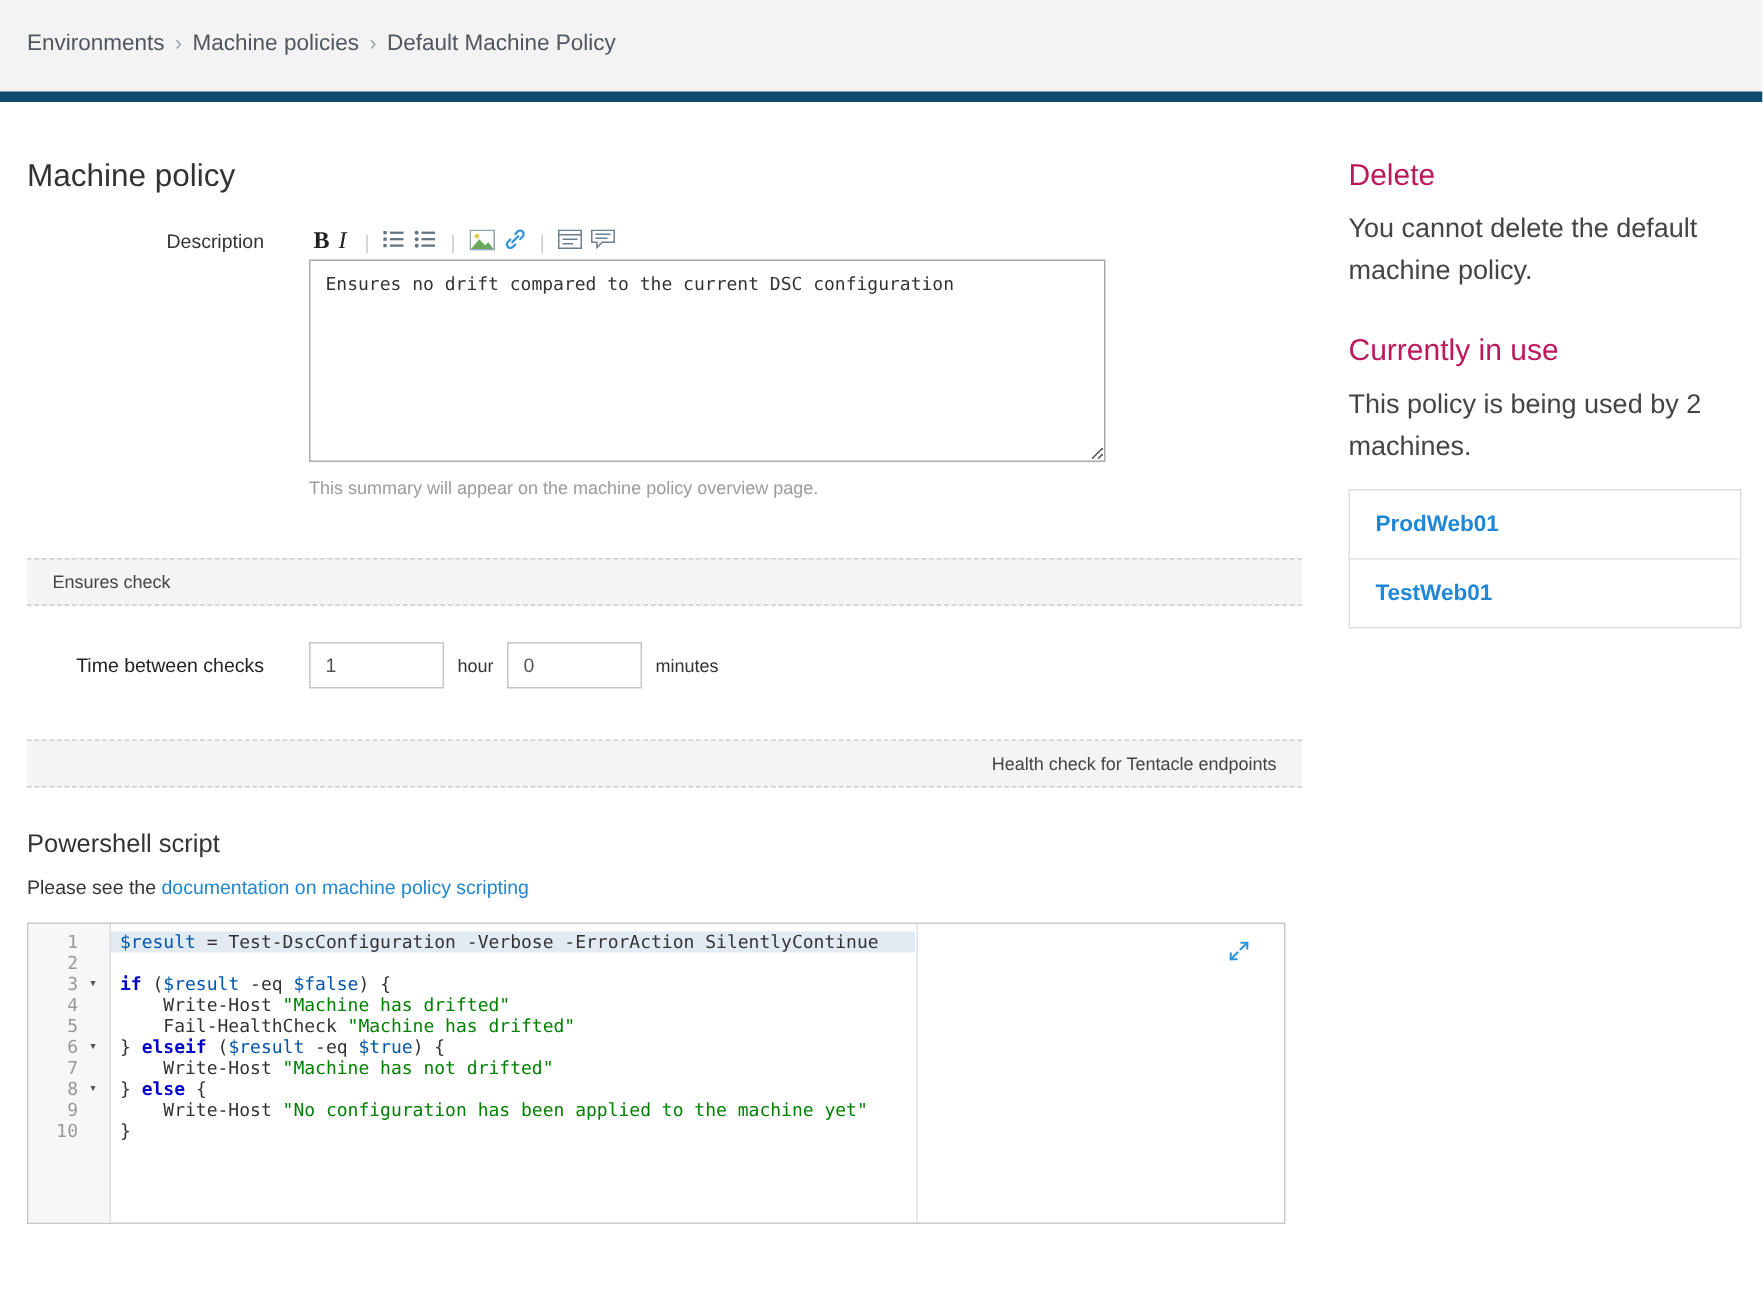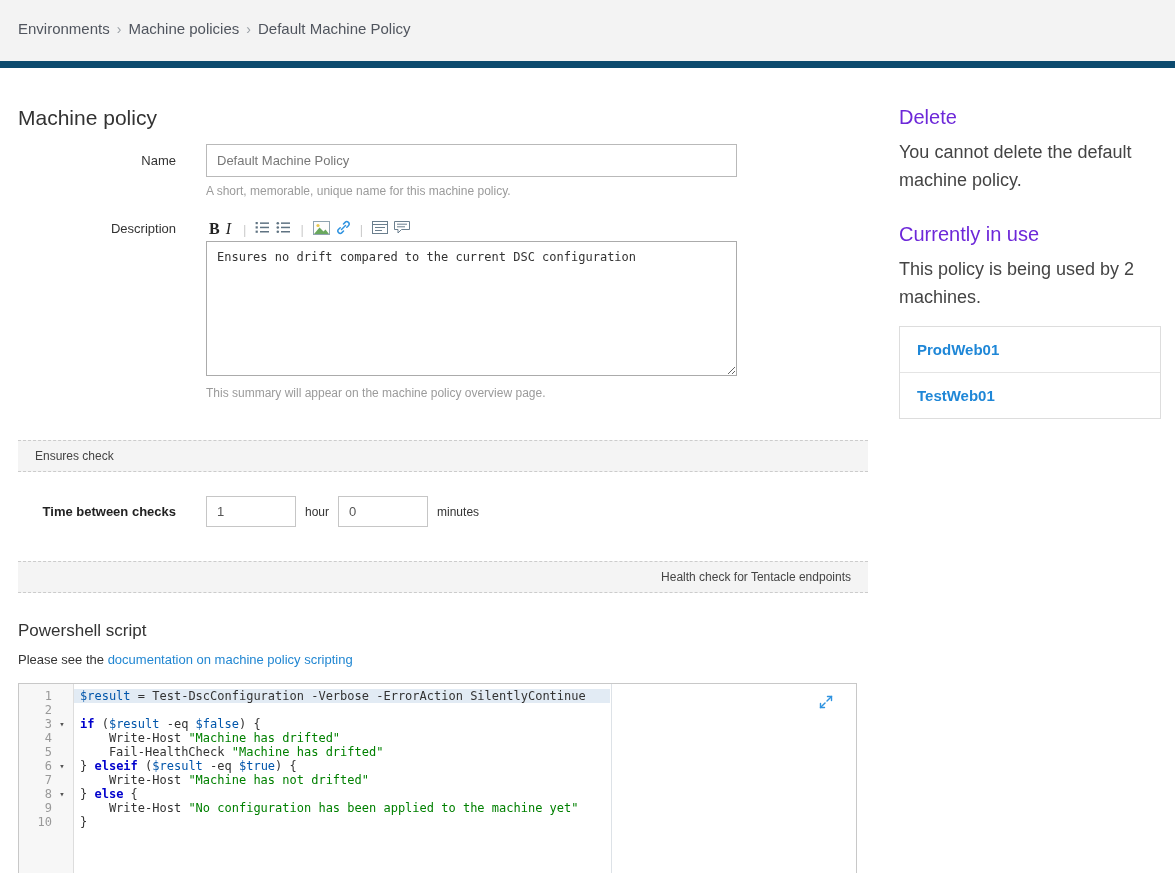--- a/index.html
+++ b/index.html
@@ -73,21 +73,21 @@
     background: #f4f4f4;
     border-top: 1px dashed #ccc;
     border-bottom: 1px dashed #ccc;
     padding: 8px 17px;
     font-size: 12px; color: #444;
   }
   .section-bar.tentacle { margin-top: 34px; text-align: right; }
 
   
   .time-row { margin-top: 24px; align-items: center; }
-  .time-row .form-label { font-weight: bold; color: #222; text-align: right; }
+  .time-row .form-label { font-weight: normal; color: #222; text-align: right; }
   .time-fields { display: flex; align-items: center; }
   .time-input {
     width: 90px; height: 31px;
     border: 1px solid #c6c6c6; background: #fff;
     padding: 0 10px; font-size: 13px; color: #555;
     font-family: "Liberation Sans", sans-serif; outline: none;
   }
   .time-unit { font-size: 12px; color: #333; margin: 0 9px; }
 
   
@@ -122,47 +122,40 @@
   .code-ruler {
     position: absolute; left: 592px; top: 0; bottom: 0;
     width: 1px; background: #dde2e7;
   }
   .expand-btn {
     position: absolute; top: 9px; right: 21px;
     background: none; border: none; cursor: pointer; padding: 2px;
   }
 
   
-  .side-title { font-size: 20px; font-weight: 400; color: #6d28d9; }
+  .side-title { font-size: 20px; font-weight: 400; color: #be185d; }
   .side-text { font-size: 18px; color: #444; line-height: 1.55; margin-top: 10px; width: 248px; }
   .in-use-title { margin-top: 28px; }
   .machine-list { border: 1px solid #ddd; margin-top: 14px; background: #fff; }
   .machine-row { padding: 14px 17px; cursor: pointer; }
   .machine-row + .machine-row { border-top: 1px solid #e4e4e4; }
   .machine-link { color: #1f87d7; font-size: 15px; font-weight: bold; text-decoration: none; }
 </style>
 </head>
 <body>
 
 <div class="breadcrumb-bar">
   <span class="crumb link">Environments</span><span class="crumb-sep">›</span><span class="crumb link">Machine policies</span><span class="crumb-sep">›</span><span class="crumb current">Default Machine Policy</span>
 </div>
 
 <div class="content">
 
   <div class="main-col">
     <h1 class="page-title">Machine policy</h1>
 
-    <div class="form-row name-row">
-      <label class="form-label">Name</label>
-      <div class="form-field">
-        <input class="text-input" type="text" value="Default Machine Policy" style="">
-        <div class="help-text">A short, memorable, unique name for this machine policy.</div>
-      </div>
-    </div>
 
     <div class="form-row desc-row">
       <label class="form-label">Description</label>
       <div class="form-field">
         <div class="md-toolbar">
           <button class="tb-btn tb-bold">B</button>
           <button class="tb-btn tb-italic">I</button>
           <span class="tb-sep">|</span>
           <button class="tb-btn">
             <span><svg width="15" height="13" viewBox="0 0 15 13">

